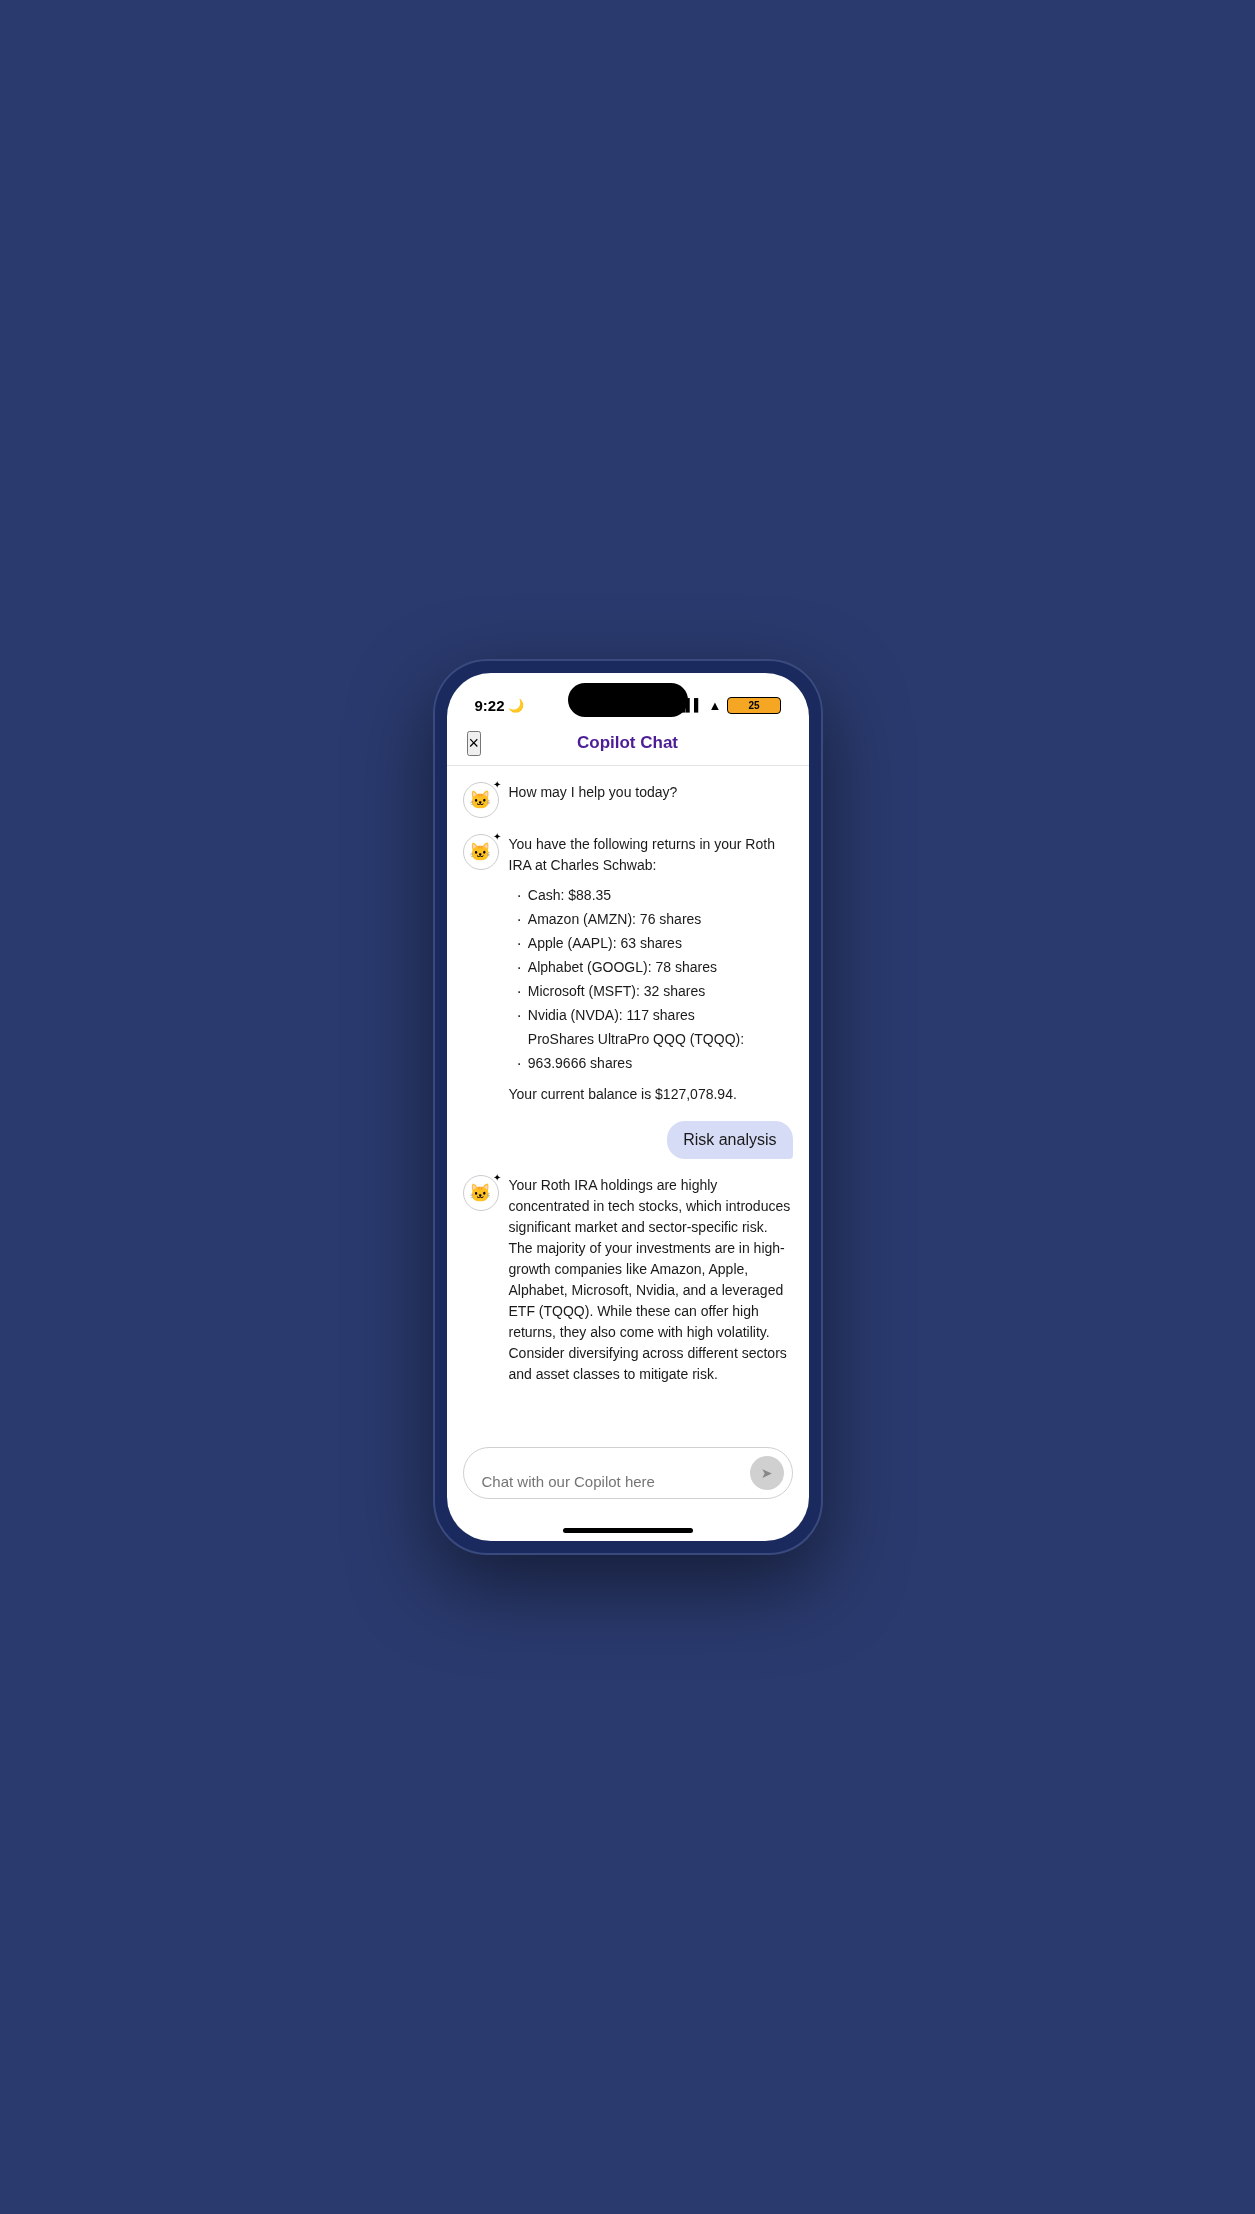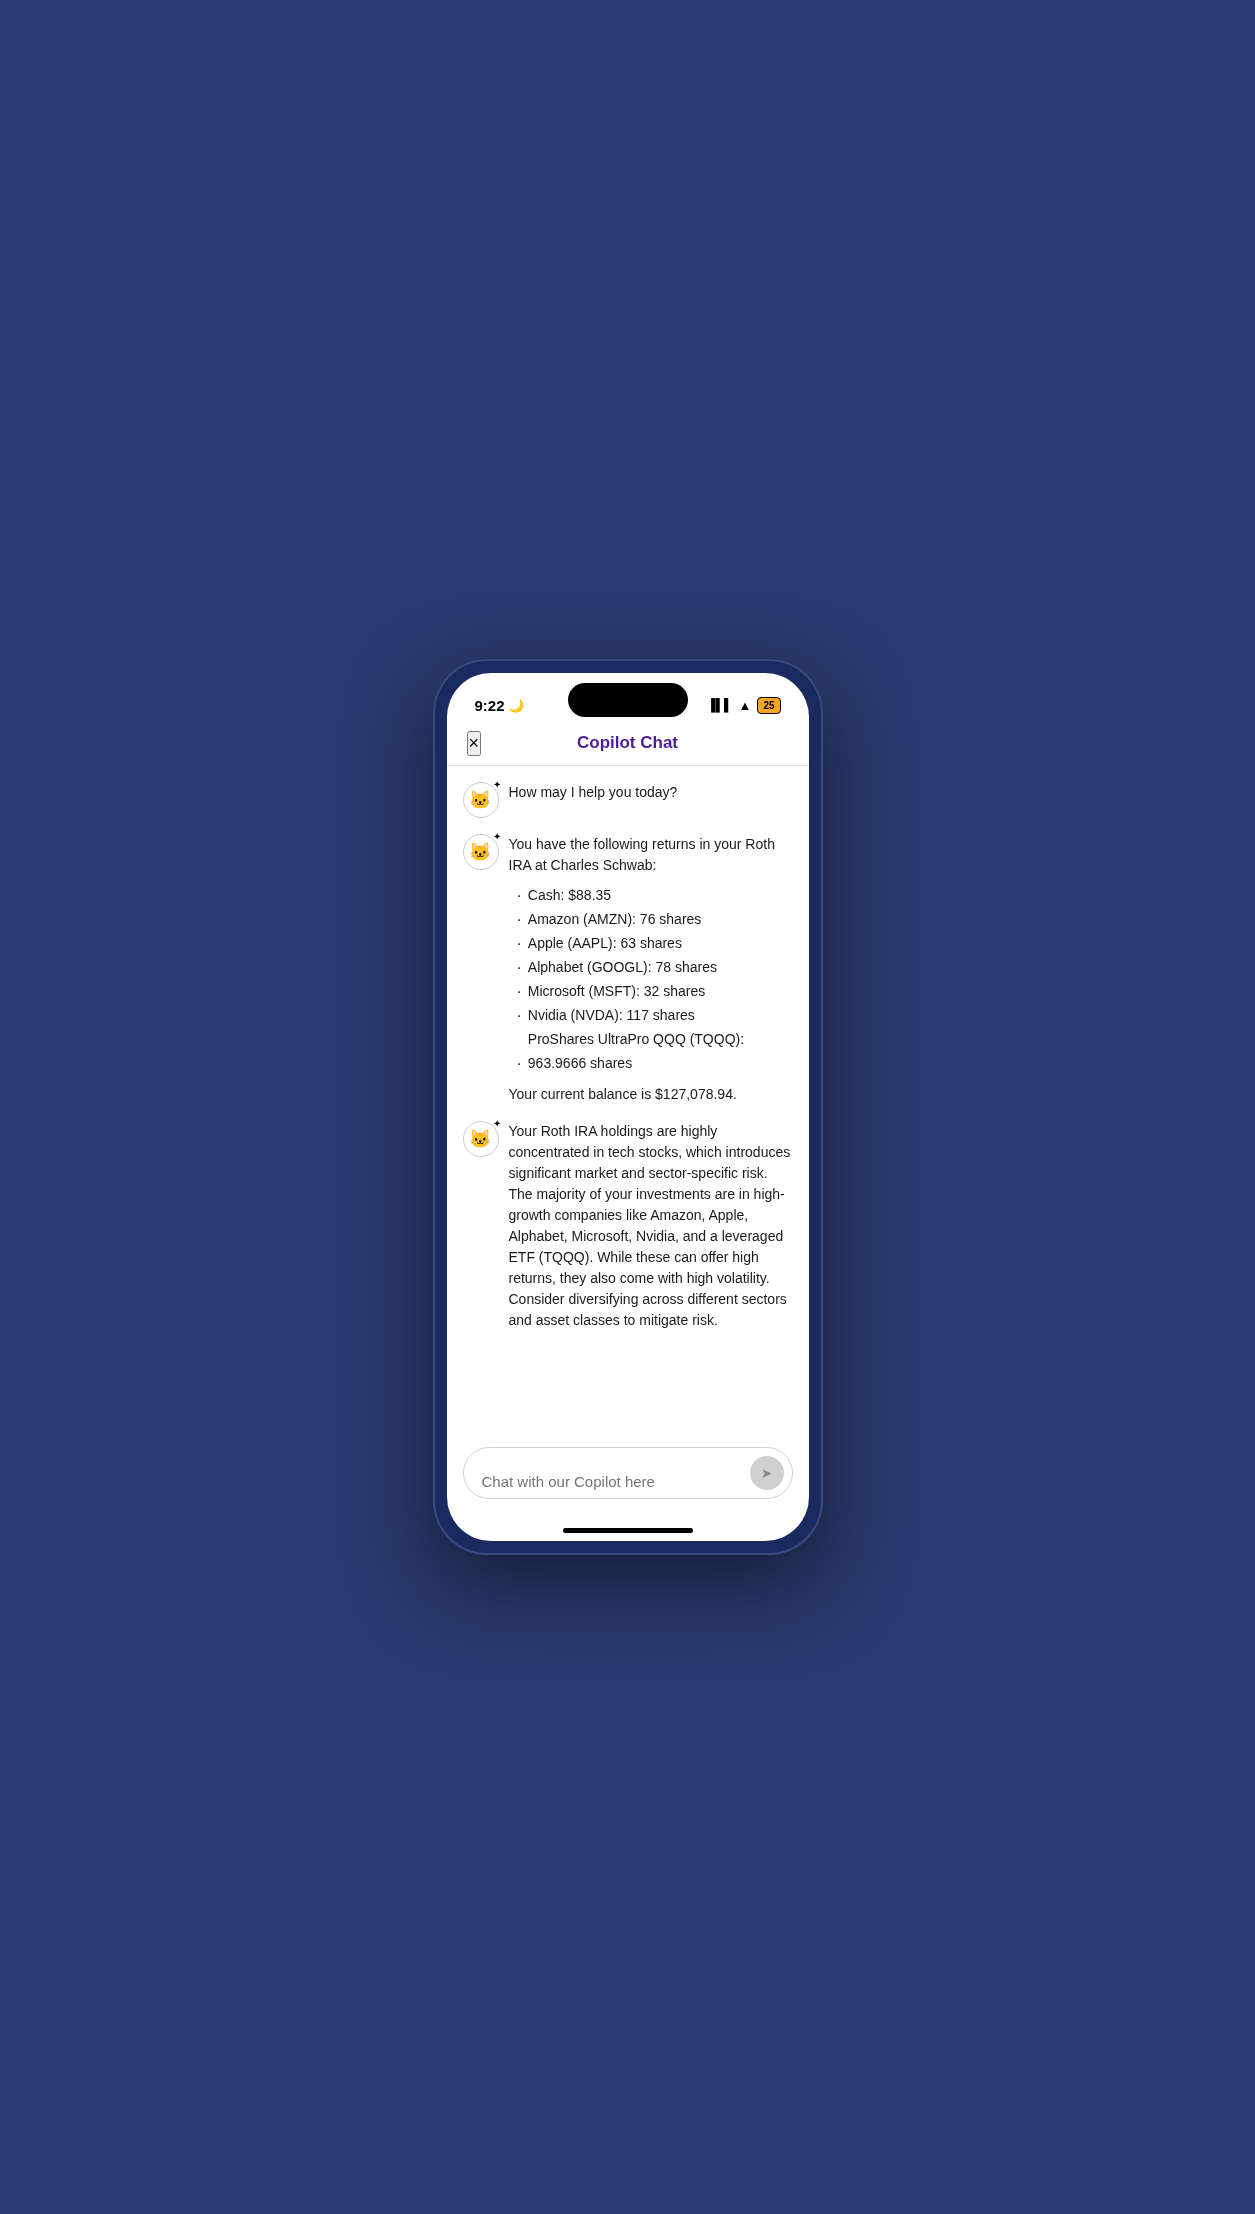--- a/index.html
+++ b/index.html
@@ -81,21 +81,21 @@
     .wifi-icon {
       font-size: 13px;
       color: #000;
     }
 
     .battery-badge {
       background: #f5a623;
       color: #000;
       font-size: 10px;
       font-weight: 700;
-      padding: 2px 5px;
+      padding: 2px 20px;
       border-radius: 4px;
       border: 1.5px solid #000;
     }
 
     
     .chat-header {
       display: flex;
       align-items: center;
       justify-content: center;
       padding: 10px 20px 12px;
@@ -332,20 +332,25 @@
                 <span>Nvidia (NVDA): 117 shares</span>
               </li>
             <li>
                 <span>ProShares UltraPro QQQ (TQQQ): 963.9666 shares</span>
               </li>
           </ul>
           <p class="balance-text">Your current balance is $127,078.94.</p>
         </div>
       </div>
 
+      <div class="user-message-row">
+        <div class="user-bubble">
+          <span>Risk analysis</span>
+        </div>
+      </div>
 
       <div class="bot-message-row">
         <div class="bot-avatar">
           <span class="bot-avatar-cat">🐱</span>
           <span class="sparkles">✦</span>
         </div>
         <div class="bot-message-content">
           <span>Your Roth IRA holdings are highly concentrated in tech stocks, which introduces significant market and sector-specific risk. The majority of your investments are in high-growth companies like Amazon, Apple, Alphabet, Microsoft, Nvidia, and a leveraged ETF (TQQQ). While these can offer high returns, they also come with high volatility. Consider diversifying across different sectors and asset classes to mitigate risk.</span>
 
           

